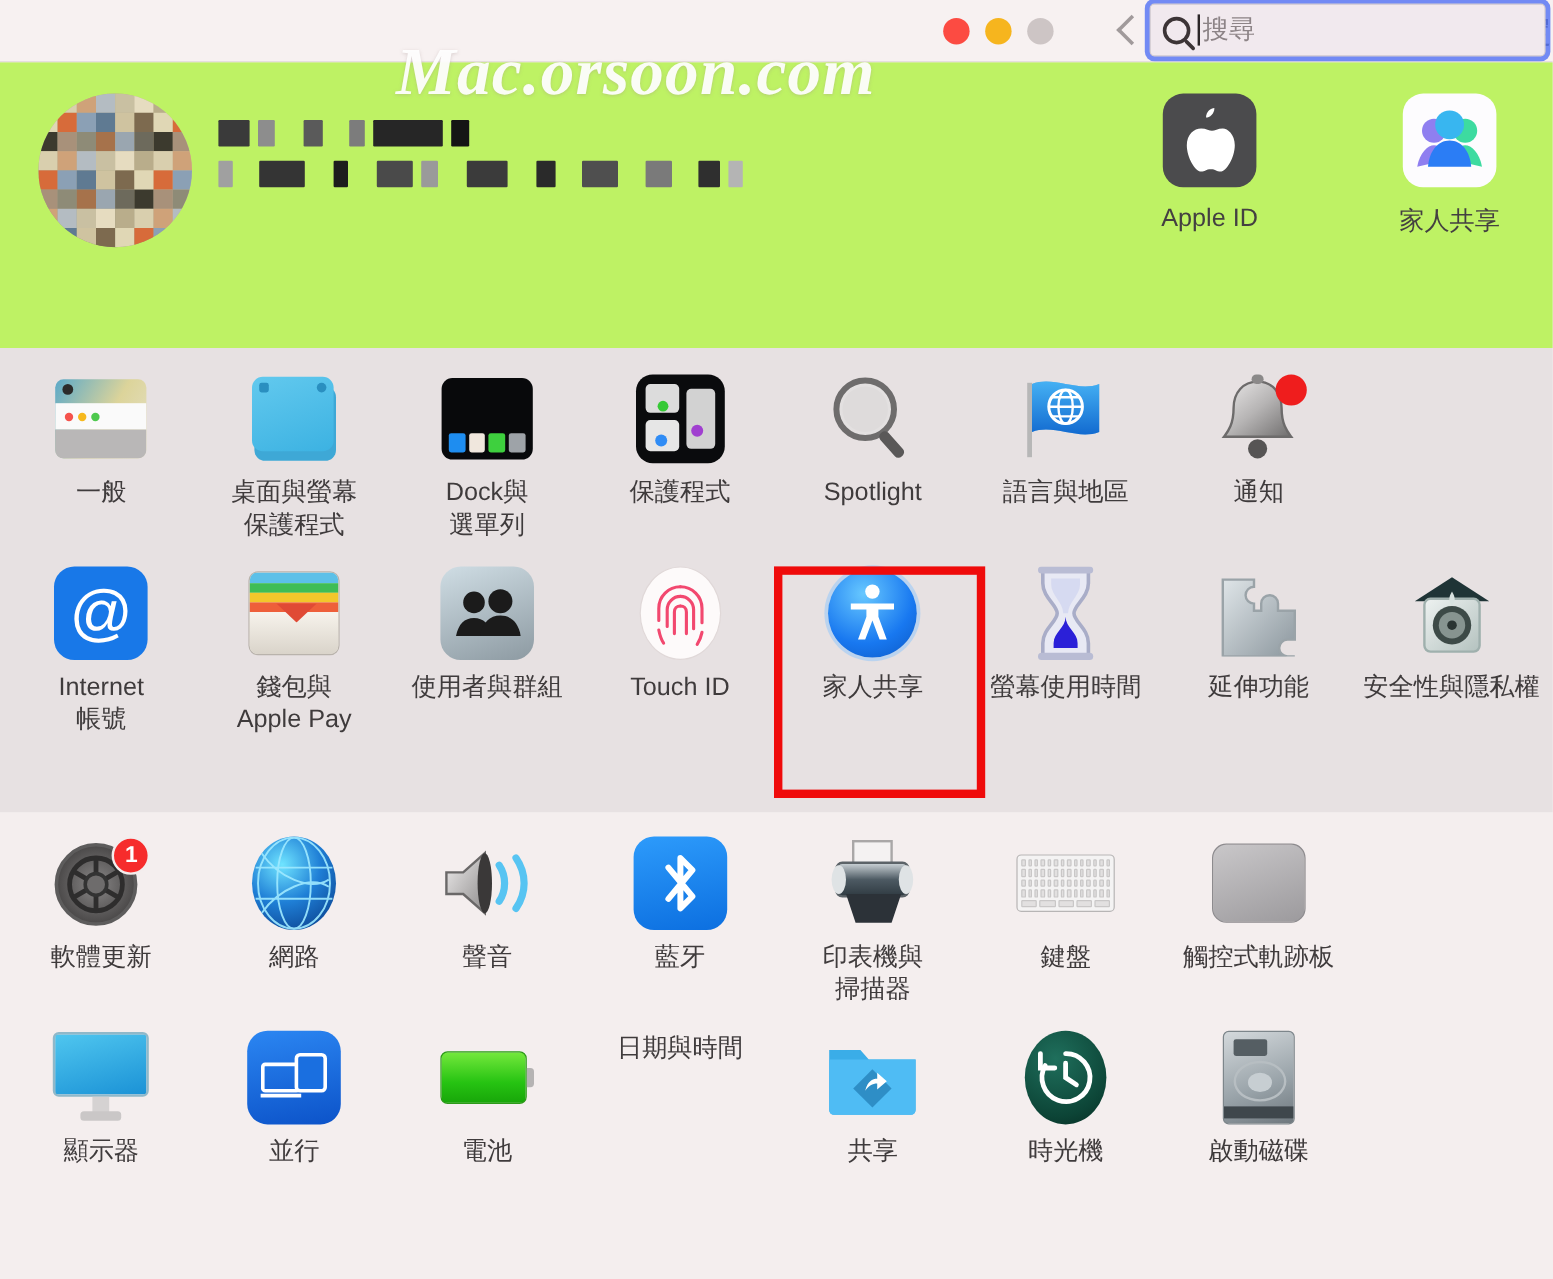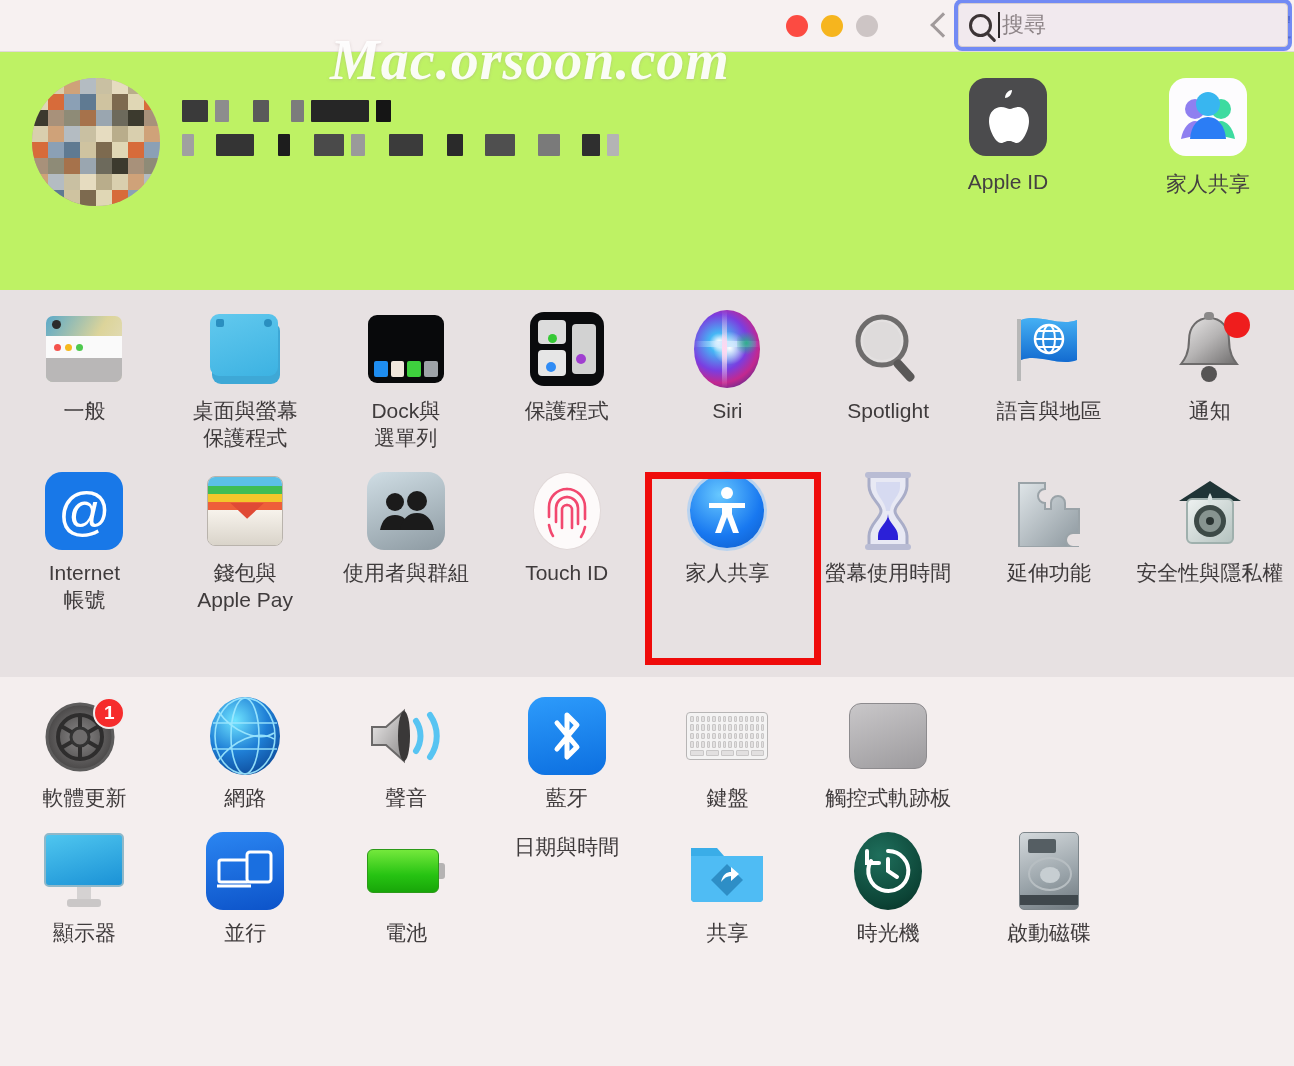--- a/index.html
+++ b/index.html
@@ -373,31 +373,20 @@
               <div style="position:absolute;right:8px;top:12px;width:24px;height:50px;background:#d2d2d2;border-radius:4px"></div>
               <span style="position:absolute;left:18px;top:22px;width:9px;height:9px;background:#36c936;border-radius:50%"></span>
               <span style="position:absolute;left:16px;top:50px;width:10px;height:10px;background:#2f8cf5;border-radius:50%"></span>
               <span style="position:absolute;right:18px;top:42px;width:10px;height:10px;background:#a03fd0;border-radius:50%"></span>
             </div>
           </div>
           <div class="label">保護程式</div>
         </div>
         <div class="cell">
           <div class="iconbox">
-            <div style="width:66px;height:78px;border-radius:50%;background:radial-gradient(circle at 38% 42%,#ffffff 2%,#45b7f5 16%,#7a3ee0 46%,#c3288f 66%,#2a2d8f 92%);position:relative;overflow:hidden">
-              <div style="position:absolute;left:30%;top:26%;width:46%;height:46%;background:radial-gradient(circle,#fff,rgba(255,255,255,0) 70%)"></div>
-              <div style="position:absolute;left:0;top:40%;width:100%;height:7%;background:linear-gradient(90deg,rgba(255,255,255,0),#cfe9ff,rgba(255,255,255,0))"></div>
-              <div style="position:absolute;left:42%;top:0;width:7%;height:100%;background:linear-gradient(180deg,rgba(255,255,255,0),#ffd7f0,rgba(255,255,255,0))"></div>
-              <div style="position:absolute;right:6%;top:24%;width:30%;height:36%;background:radial-gradient(circle,#2fae8c,rgba(0,0,0,0) 70%)"></div>
-            </div>
-          </div>
-          <div class="label">Siri</div>
-        </div>
-        <div class="cell">
-          <div class="iconbox">
             <svg width="78" height="78" viewBox="0 0 78 78">
               <circle cx="33" cy="31" r="24" fill="#e3e0e0" stroke="#6e6c6c" stroke-width="5"></circle>
               <circle cx="33" cy="31" r="19" fill="#dedbdb"></circle>
               <rect x="50" y="48" width="9" height="26" rx="4" fill="#5a5858" transform="rotate(-42 54 60)"></rect>
             </svg>
           </div>
           <div class="label">Spotlight</div>
         </div>
         <div class="cell">
           <div class="iconbox">
@@ -598,20 +587,39 @@
             <div class="sq" style="background:linear-gradient(170deg,#2d9bfb,#0c6fe0)">
               <svg width="36" height="54" viewBox="0 0 36 54" fill="none" stroke="#fff" stroke-width="5" stroke-linejoin="round" stroke-linecap="round">
                 <path d="M8 14 28 38 18 48V6l10 10L8 40"></path>
               </svg>
             </div>
           </div>
           <div class="label">藍牙</div>
         </div>
         <div class="cell">
           <div class="iconbox">
+            <svg width="80" height="74" viewBox="0 0 80 74">
+              <rect x="24" y="2" width="32" height="20" fill="#f4f2f2" stroke="#a9a7a7" stroke-width="2"></rect>
+              <rect x="10" y="20" width="60" height="28" rx="5" fill="url(#pr)" stroke="#5c6368" stroke-width="2"></rect>
+              <defs>
+                <linearGradient id="pr" x1="0" y1="0" x2="0" y2="1">
+                  <stop offset="0" stop-color="#cfd6da"></stop>
+                  <stop offset=".5" stop-color="#4d5a63"></stop>
+                  <stop offset="1" stop-color="#2f3a41"></stop>
+                </linearGradient>
+              </defs>
+              <ellipse cx="12" cy="34" rx="6" ry="12" fill="#dfe3e5"></ellipse>
+              <ellipse cx="68" cy="34" rx="6" ry="12" fill="#dfe3e5"></ellipse>
+              <path d="M18 46h46l-8 24H26z" fill="#2c3238"></path>
+            </svg>
+          </div>
+          <div class="label">印表機與<br>掃描器</div>
+        </div>
+        <div class="cell">
+          <div class="iconbox">
             <div style="width:82px;height:48px;border-radius:4px;background:#f4f3f3;border:1px solid #b7b5b5;padding:3px;display:grid;grid-template-rows:repeat(5,1fr);gap:2px">
               <div style="display:grid;grid-template-columns:repeat(14,1fr);gap:2px">
                 <i style="display:block;background:#e2e0e0;border:1px solid #c9c7c7;border-radius:1px"></i>
                 <i style="display:block;background:#e2e0e0;border:1px solid #c9c7c7;border-radius:1px"></i>
                 <i style="display:block;background:#e2e0e0;border:1px solid #c9c7c7;border-radius:1px"></i>
                 <i style="display:block;background:#e2e0e0;border:1px solid #c9c7c7;border-radius:1px"></i>
                 <i style="display:block;background:#e2e0e0;border:1px solid #c9c7c7;border-radius:1px"></i>
                 <i style="display:block;background:#e2e0e0;border:1px solid #c9c7c7;border-radius:1px"></i>
                 <i style="display:block;background:#e2e0e0;border:1px solid #c9c7c7;border-radius:1px"></i>
                 <i style="display:block;background:#e2e0e0;border:1px solid #c9c7c7;border-radius:1px"></i>

